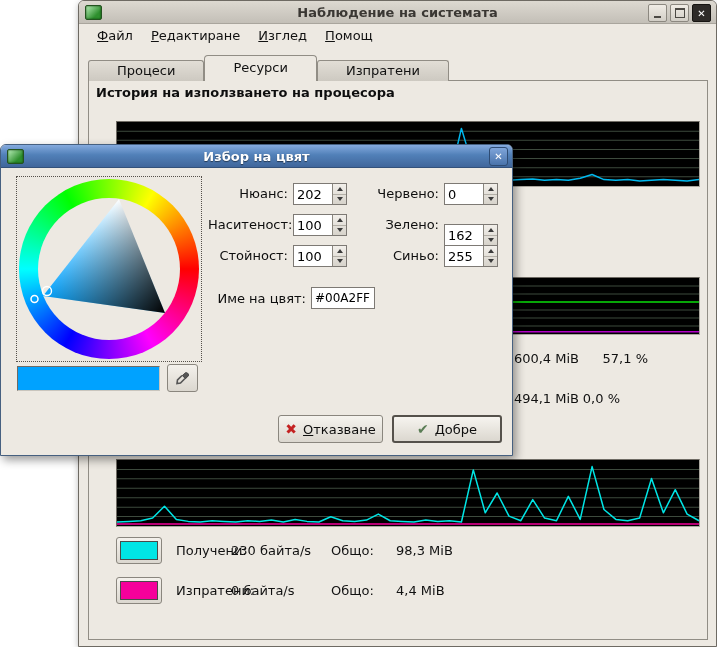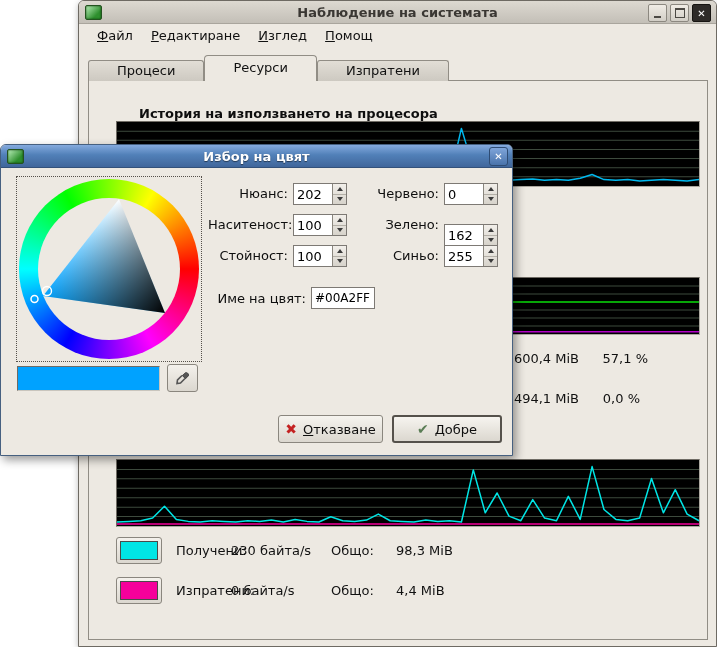--- a/index.html
+++ b/index.html
@@ -22,33 +22,33 @@
   .winbtn.closebtn{background:#2E2B28;border-color:#171512;color:#fff;font-size:10px;font-weight:bold;}
 
   .menubar{position:absolute;left:1px;top:23px;right:1px;height:23px;display:flex;align-items:center;padding-left:8px;}
   .menu-item{padding:2px 9px;white-space:nowrap;}
 
   .tabs{position:absolute;left:9px;top:55px;height:25px;display:flex;align-items:flex-end;z-index:3;}
   .tab{height:20px;line-height:20px;padding:0 28px;background:linear-gradient(#E2DED6,#CDC9C1);border:1px solid #918D85;border-bottom:none;border-radius:3px 3px 0 0;margin-right:0;white-space:nowrap;}
   .tab.active{height:25px;line-height:24px;background:#EDE9E2;border-radius:4px 4px 0 0;}
   .notebook{position:absolute;left:9px;top:79px;width:618px;height:558px;border:1px solid #918D85;background:#EDE9E2;}
 
-  .section-title{position:absolute;left:17px;top:105px;font-weight:bold;color:#0E0E0E;margin-left:43px;}
+  .section-title{position:absolute;left:17px;top:84px;font-weight:bold;color:#0E0E0E;}
 
   .chart{position:absolute;left:37px;width:582px;background:#000;border:1px solid;border-color:#6F6B64 #ABA79F #ABA79F #6F6B64;}
   .chart svg{display:block;width:100%;height:100%;}
   .chart.cpu{top:120px;height:64px;}
   .chart.mem{top:276px;height:56px;}
   .chart.net{top:458px;height:66px;}
 
   .stat{position:absolute;text-align:right;}
   .stat.a1{left:412px;top:350px;width:88px;}
   .stat.p1{left:500px;top:350px;width:69px;}
   .stat.a2{left:412px;top:390px;width:88px;}
-  .stat.p2{left:492px;top:390px;width:69px;}
+  .stat.p2{left:472px;top:390px;width:69px;}
 
   .legend-row{position:absolute;left:0;width:100%;height:28px;}
   .legend-row.r1{top:536px;}
   .legend-row.r2{top:576px;}
   .lg-swatch{position:absolute;left:37px;top:0;width:46px;height:27px;border:1px solid #8A867E;border-radius:3px;background:linear-gradient(#F4F1EC,#DBD7CF);display:flex;align-items:center;justify-content:center;box-sizing:border-box;}
   .lg-swatch .sw-color{width:36px;height:17px;border:1px solid #4A4A4A;}
   .lg-label{position:absolute;left:97px;top:6px;}
   .lg-rate{position:absolute;left:152px;top:6px;}
   .lg-total-label{position:absolute;left:252px;top:6px;}
   .lg-total{position:absolute;left:317px;top:6px;}

